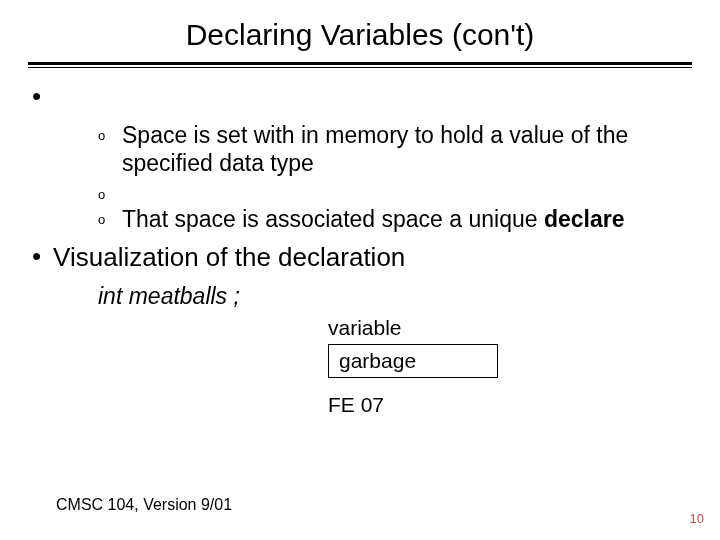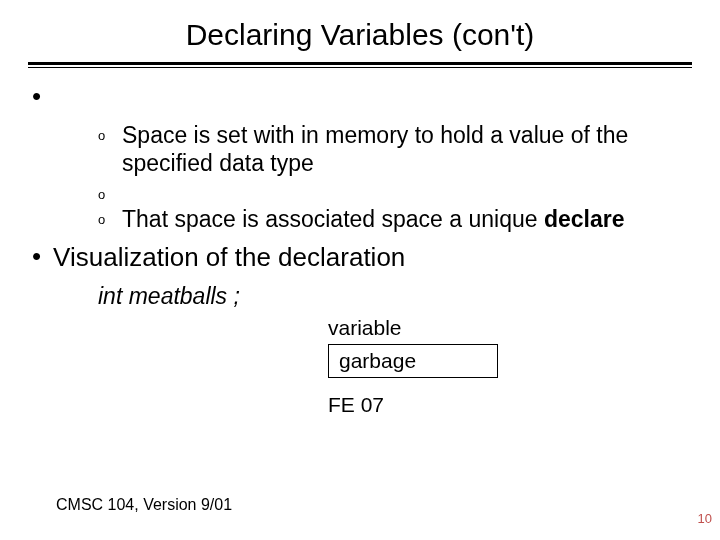--- a/index.html
+++ b/index.html
@@ -81,21 +81,21 @@
   .viz-addr { margin-top: 15px; }
   .footer-left {
     position: absolute;
     left: 24px;
     bottom: 26px;
     font-size: 16px;
     margin-left: 32px;
   }
   .footer-right {
     position: absolute;
-    right: 8px;
+    right: 16px;
     bottom: 14px;
     font-size: 13px;
     color: #c0504d;
   }
   b { font-weight: bold; }
 </style>
 </head>
 <body>
 
 <div class="slide">

